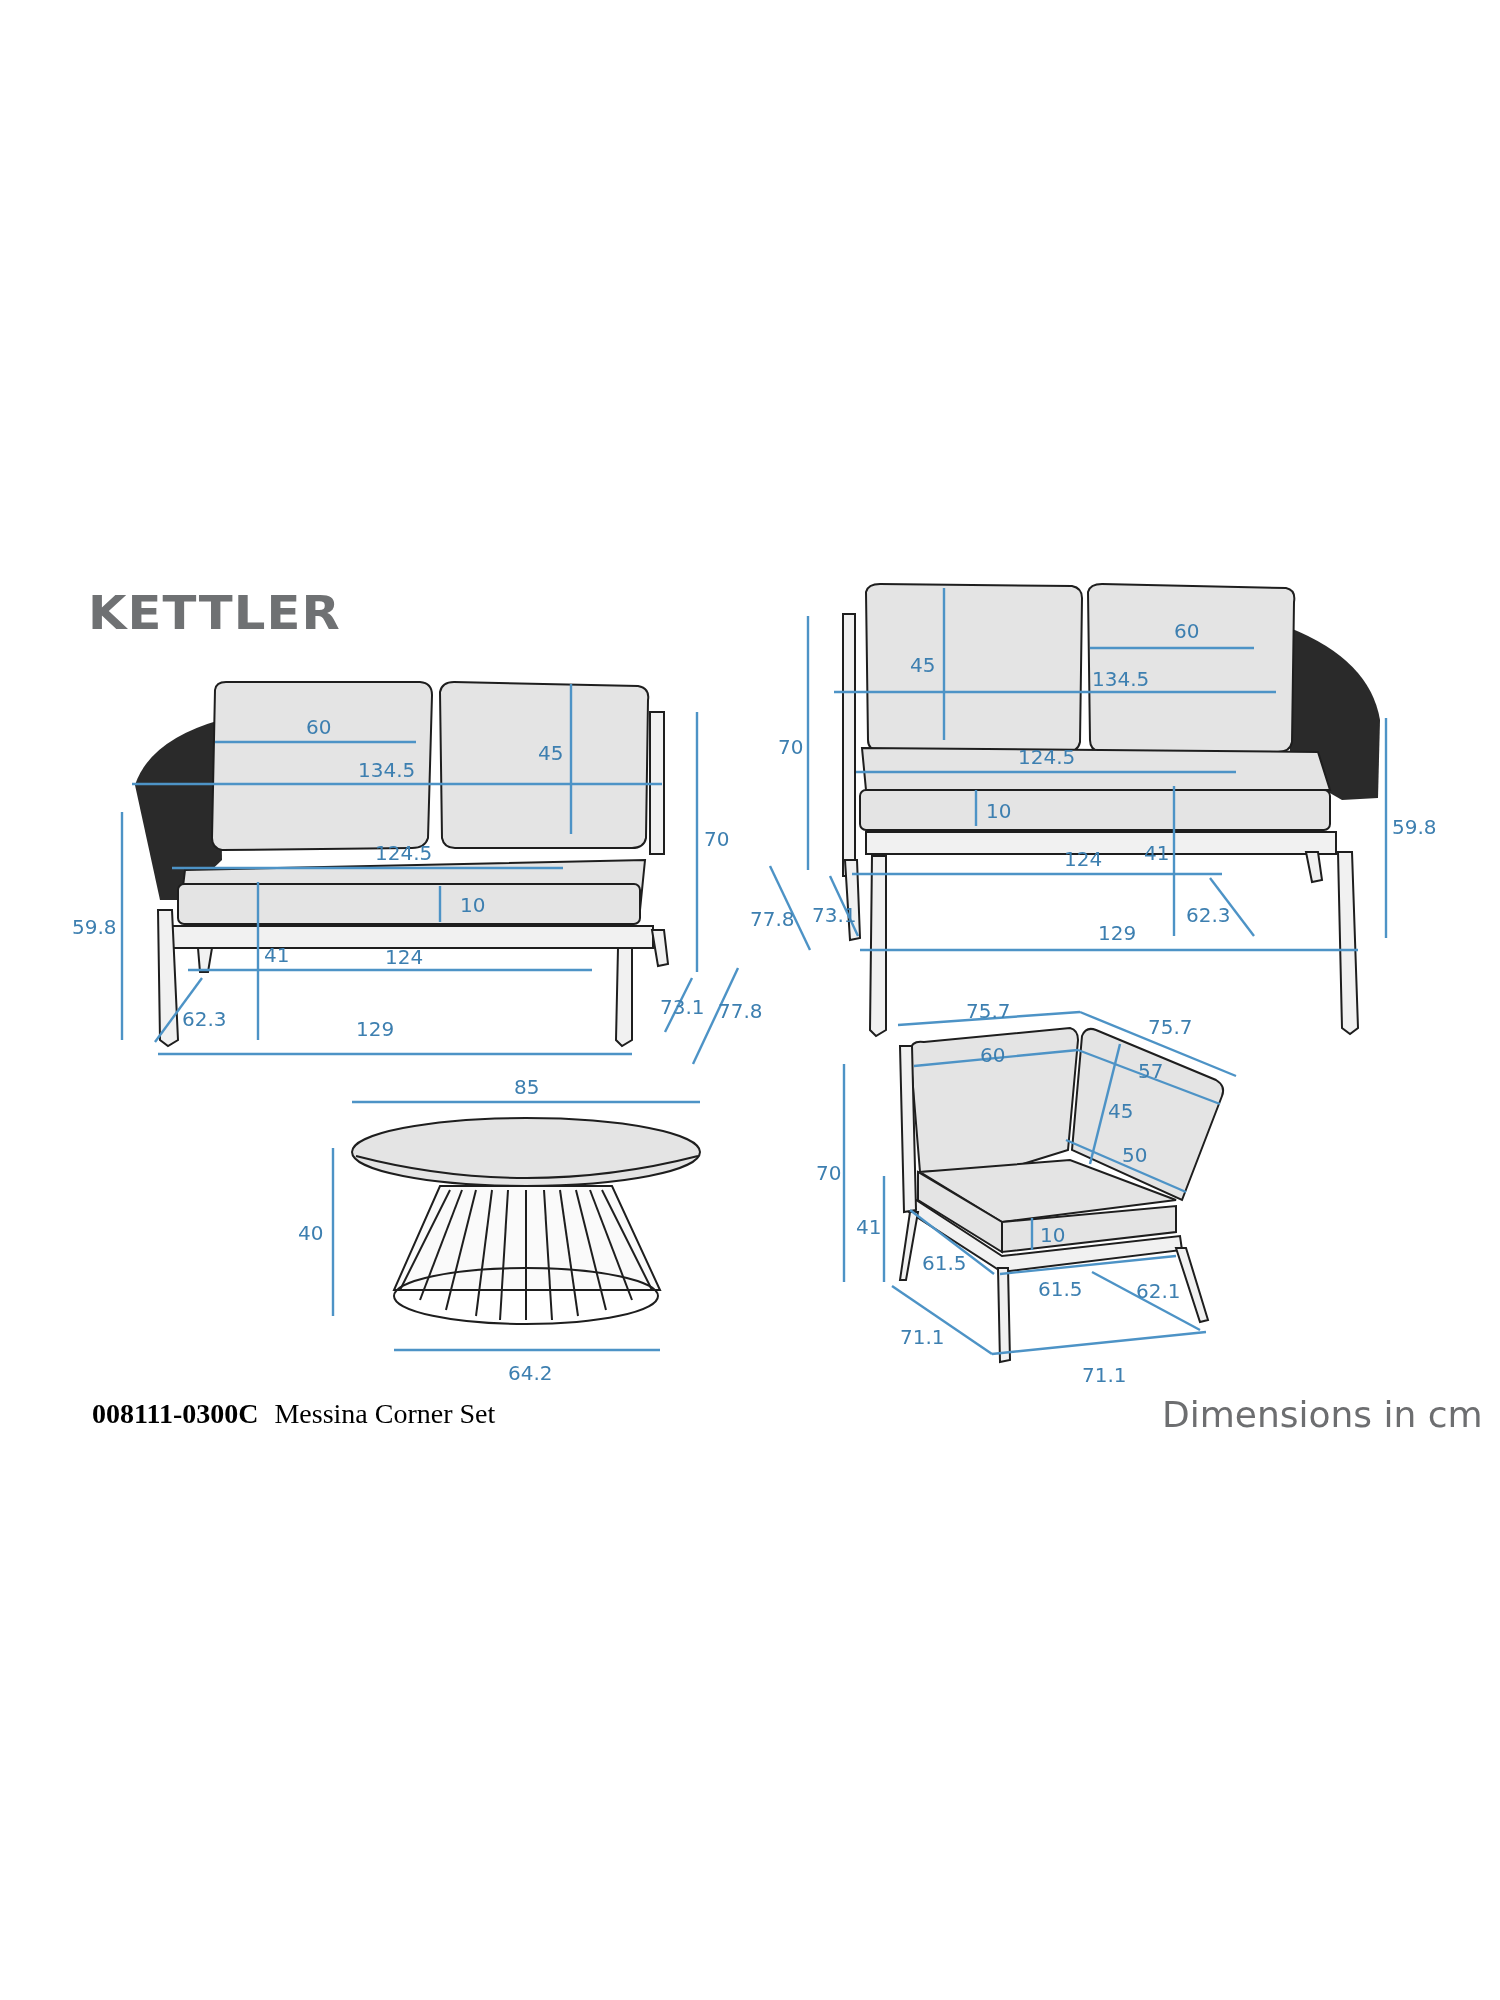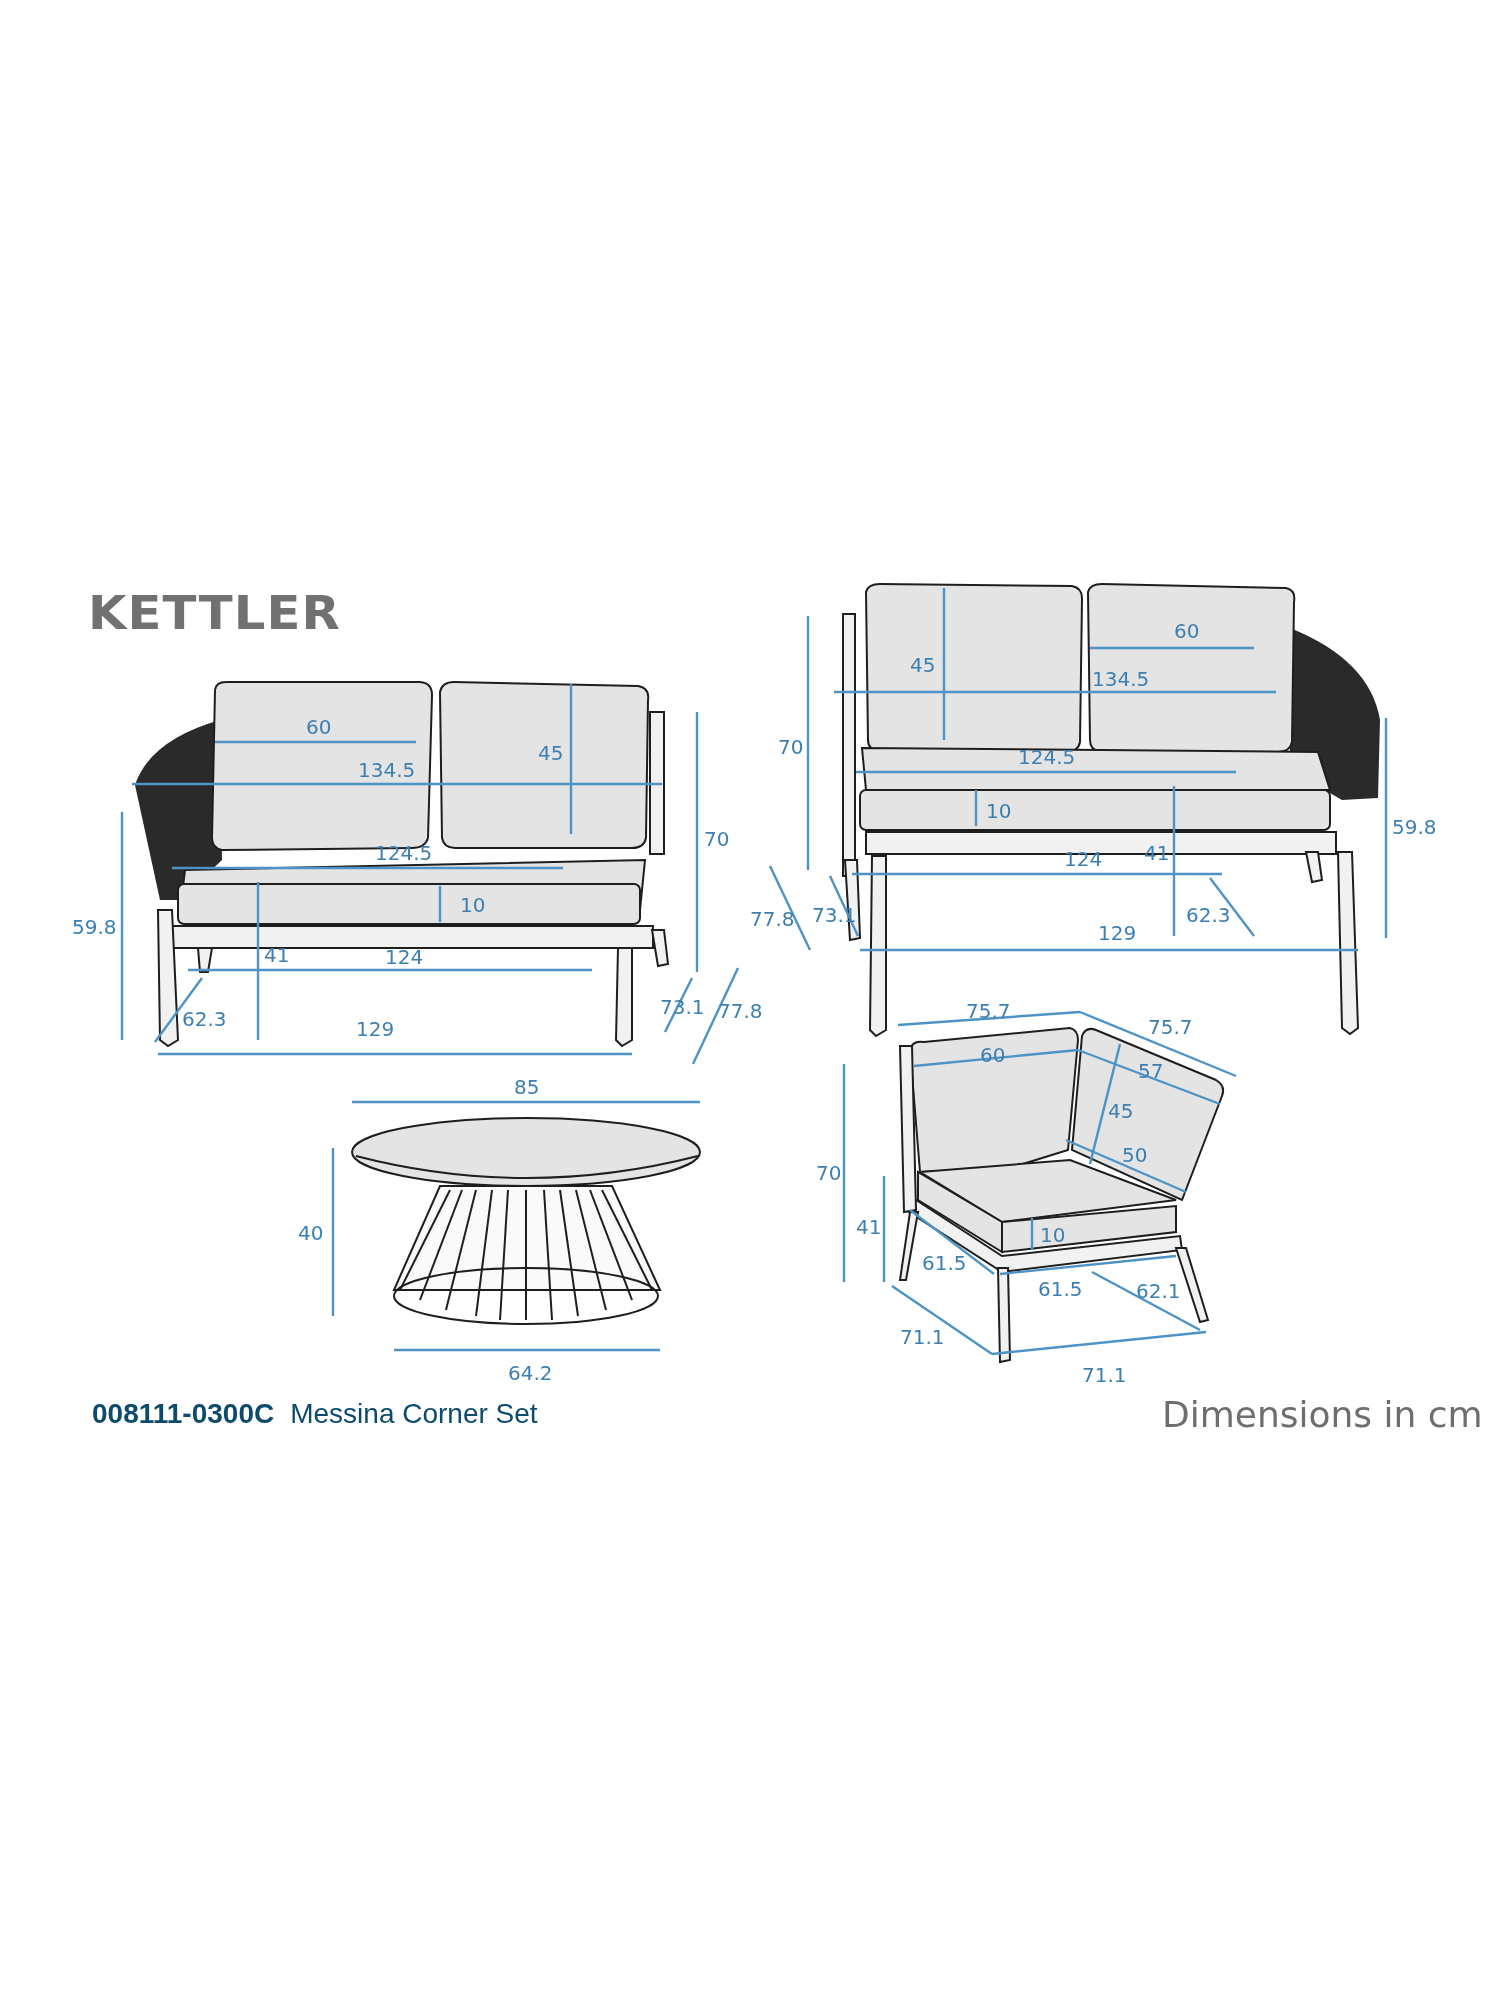--- a/index.html
+++ b/index.html
@@ -1,19 +1,19 @@
 <!DOCTYPE html>
 <html><head>
 <meta charset="utf-8">
 <style>
   html, body { margin:0; padding:0; background:#ffffff; }
   body { width:1500px; height:2000px; position:relative; overflow:hidden; font-family:"DejaVu Sans", sans-serif; }
   #sheet { position:absolute; left:0; top:0; width:1500px; height:2000px; }
   .brand { position:absolute; left:88px; top:586px; font-family:"DejaVu Sans", sans-serif; font-weight:bold; font-size:46px; color:#6f7173; letter-spacing:1px; transform:scaleX(1.08); transform-origin:left; }
-  .footer-left { position:absolute; left:92px; top:1398px; font-size:28px; color:#0c4a6e; font-family:Liberation Sans, sans-serif; }
+  .footer-left { position:absolute; left:92px; top:1398px; font-size:28px; color:#000000; font-family:Liberation Serif, serif; }
   .footer-left .code { font-weight:bold; margin-right:16px; }
   .footer-right { position:absolute; left:1162px; top:1394px; font-size:36px; color:#6d6e70; font-family:"DejaVu Sans", sans-serif; }
   svg text { font-family:"DejaVu Sans", sans-serif; font-size:20px; fill:#3d7fb0; }
   .dim { stroke:#4d93c6; stroke-width:2.4; fill:none; }
   .ln { stroke:#1e1e1e; stroke-width:2; fill:none; }
   .cush { fill:#e4e4e4; stroke:#1e1e1e; stroke-width:2; }
   .frame { fill:#f1f1f1; stroke:#1e1e1e; stroke-width:2; }
   .rope { fill:#2a2a2a; }
 </style>
 </head>

